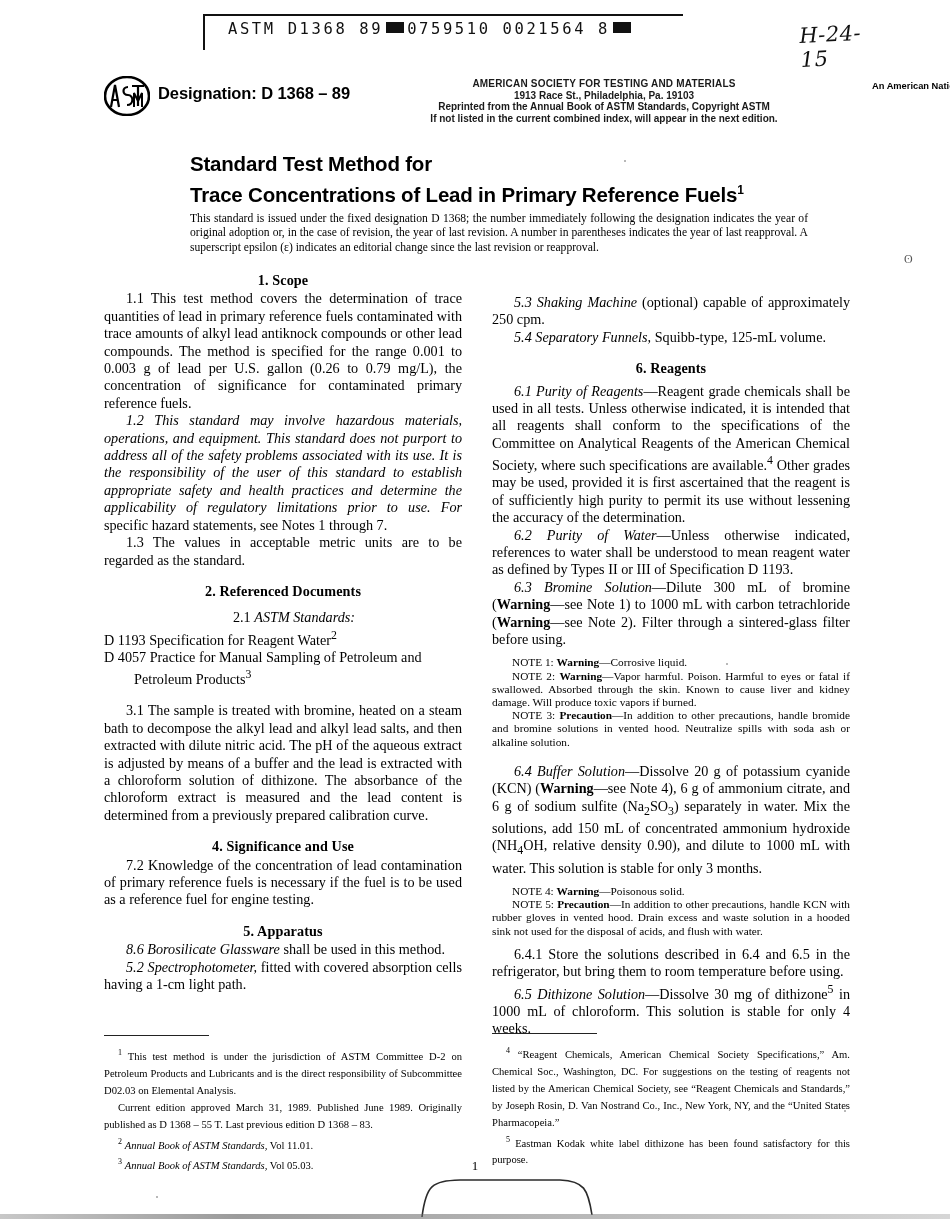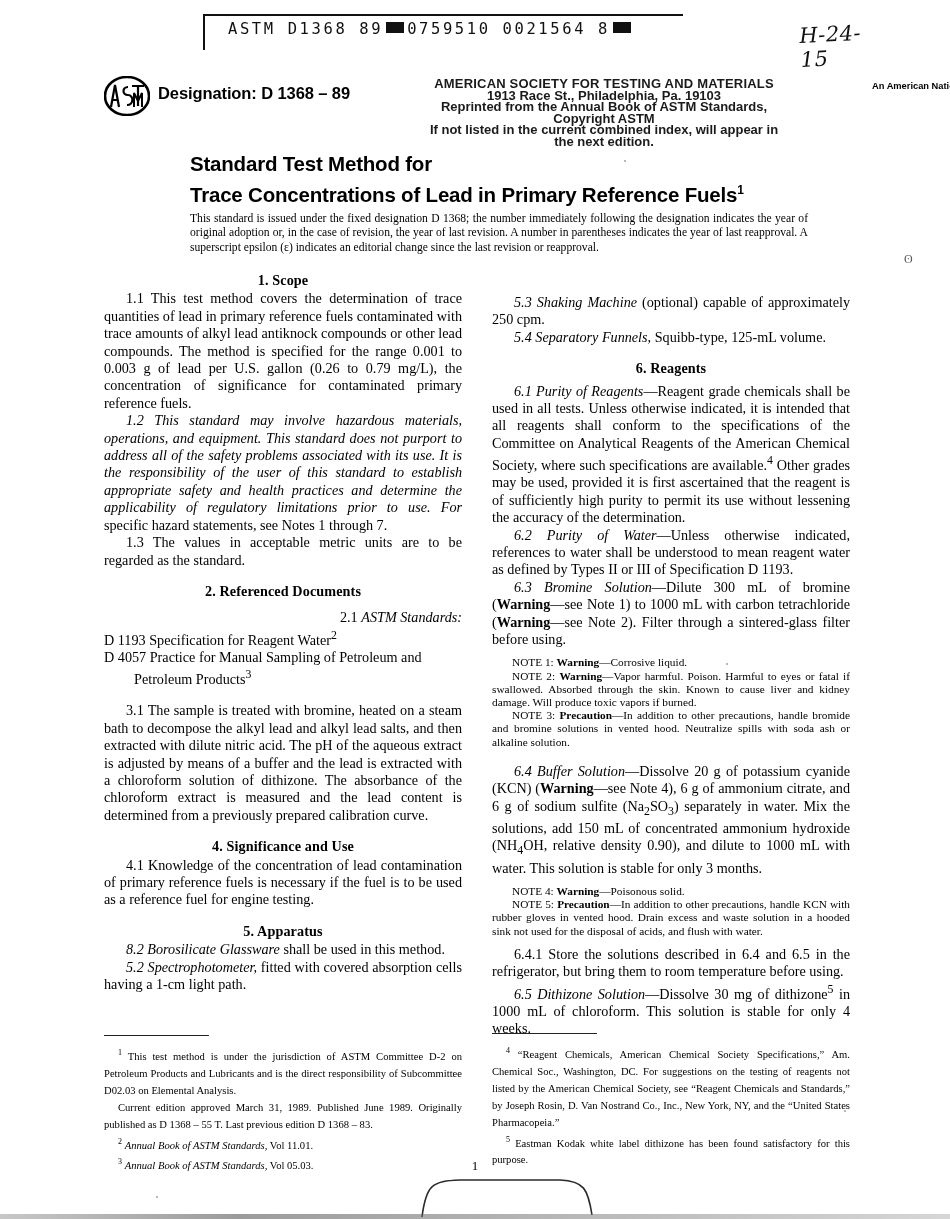--- a/index.html
+++ b/index.html
@@ -90,21 +90,21 @@
     letter-spacing: -0.1px;
     white-space: nowrap;
   }
   .society-block {
     position: absolute;
     left: 315px;
     top: 2px;
     width: 370px;
     text-align: center;
     font-family: "Liberation Sans", sans-serif;
-    font-size: 13px;
+    font-size: 10px;
     line-height: 11.6px;
     font-weight: bold;
     color: #1a1a1a;
   }
   .society-block .l1 { letter-spacing: 0.2px; }
   .ansi {
     position: absolute;
     left: 768px;
     top: 5px;
     font-family: "Liberation Sans", sans-serif;
@@ -181,21 +181,21 @@
 
   .ref-item {
     margin: 0;
     padding: 0 0 0 30px;
     text-indent: -30px;
     text-align: left;
   }
   .ref-head {
     margin: 0;
     padding-left: 22px;
-    text-align: right;
+    text-align: center;
   }
 
   
   p.note {
     margin: 0;
     padding: 0;
     font-size: 11.3px;
     line-height: 13.2px;
     text-indent: 20px;
     text-align: justify;
@@ -311,25 +311,25 @@
     <div class="gap-sm"></div>
     <p class="ref-head"><span style="font-style:normal">2.1 </span><i>ASTM Standards:</i></p>
     <p class="ref-item"><span>D 1193 Specification for Reagent Water</span><sup>2</sup></p>
     <p class="ref-item"><span>D 4057 Practice for Manual Sampling of Petroleum and Petroleum Products</span><sup>3</sup></p>
 
     <div class="gap"></div>
     <p class="para">3.1 The sample is treated with bromine, heated on a steam bath to decompose the alkyl lead and alkyl lead salts, and then extracted with dilute nitric acid. The pH of the aqueous extract is adjusted by means of a buffer and the lead is extracted with a chloroform solution of dithizone. The absorbance of the chloroform extract is measured and the lead content is determined from a previously prepared calibration curve.</p>
 
     <div class="gap"></div>
     <h3 class="sec">4. Significance and Use</h3>
-    <p class="para">4.1 Knowledge of the concentration of lead contamination of primary reference fuels is necessary if the fuel is to be used as a reference fuel for engine testing.</p>
+    <p class="para">7.2 Knowledge of the concentration of lead contamination of primary reference fuels is necessary if the fuel is to be used as a reference fuel for engine testing.</p>
 
     <div class="gap"></div>
     <h3 class="sec">5. Apparatus</h3>
-    <p class="para"><i>8.2 Borosilicate Glassware</i><span> shall be used in this method.</span></p>
+    <p class="para"><i>8.6 Borosilicate Glassware</i><span> shall be used in this method.</span></p>
     <p class="para"><i>5.2 Spectrophotometer,</i><span> fitted with covered absorption cells having a 1-cm light path.</span></p>
   </div>
 
   <div class="col col-right">
 
     <p class="para"><i>5.3 Shaking Machine</i><span> (optional) capable of approximately 250 cpm.</span></p>
     <p class="para"><i>5.4 Separatory Funnels,</i><span> Squibb-type, 125-mL volume.</span></p>
 
     <div class="gap"></div>
     <h3 class="sec">6. Reagents</h3>

